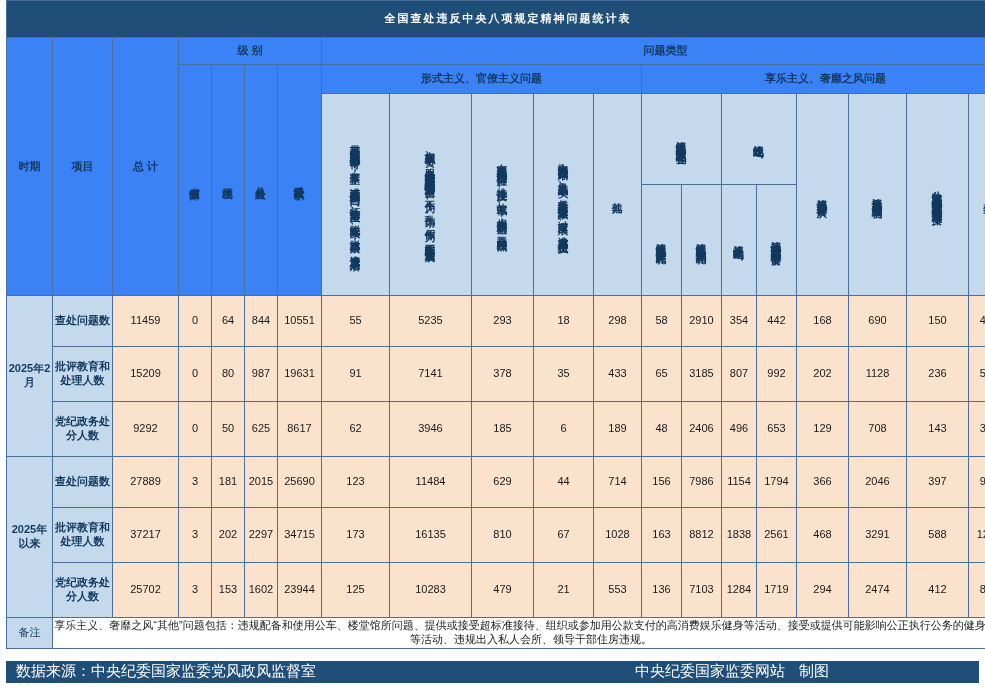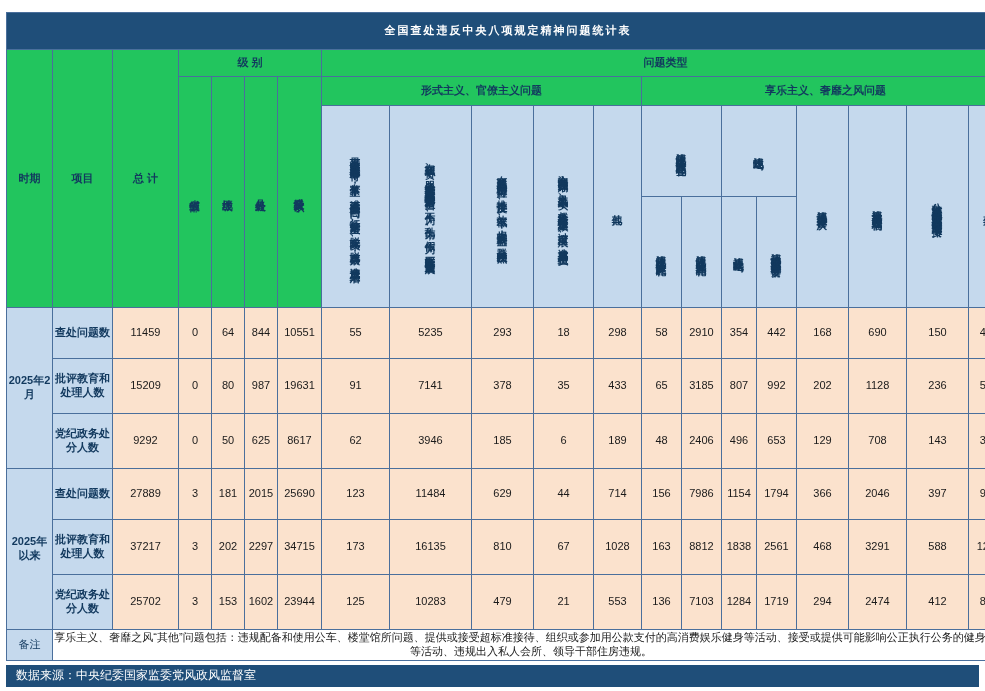--- a/index.html
+++ b/index.html
@@ -6,21 +6,21 @@
   body{
     width:985px;height:691px;
     background:#ffffff;
     font-family:"Liberation Sans","DejaVu Sans",sans-serif;
     color:#1a1a1a;
     -webkit-font-smoothing:antialiased;
   }
   #sheet{
     width:985px;height:691px;
     box-sizing:border-box;
-    padding:12px 6px 0 6px;
+    padding:0 6px 0 6px;
     background:#ffffff;
   }
   table.main{
     width:973px;
     border-collapse:collapse;
     table-layout:fixed;
   }
   table.main td, table.main th{
     border:1px solid #4a6f9c;
     text-align:center;
@@ -34,21 +34,21 @@
     background:#1f4e79;
     color:#ffffff;
     font-size:20px;
     font-weight:bold;
     letter-spacing:2px;
     height:34px;
     border:1px solid #1f4e79;
   }
   
   .hdr{
-    background:#22c55e;
+    background:#3b82f6;
     color:#12395e;
     font-weight:bold;
     font-size:12px;
   }
   .hdr-sub{
     background:#c5d9ed;
     color:#12395e;
     font-weight:bold;
     font-size:11px;
   }
@@ -107,25 +107,25 @@
     background:#ffffff;
     text-align:left;
     font-size:11.5px;
     line-height:1.75;
     padding:4px 8px;
     color:#1a1a1a;
   }
   
   .footer{
     width:973px;
-    margin-top:4px;
+    margin-top:12px;
     height:22px;
     background:#1f4e79;
     color:#ffffff;
-    font-size:12px;
+    font-size:15px;
     display:flex;
     align-items:center;
     box-sizing:border-box;
   }
   .footer .left{padding-left:10px;}
   .footer .right{margin-left:auto;padding-right:150px;}
   .sep{display:inline-block;width:14px;}
 </style>
 </head>
 <body>
@@ -413,15 +413,16 @@
 
     <tr>
       <td class="note-lbl">备注</td>
       <td class="note-body" colspan="19">享乐主义、奢靡之风“其他”问题包括：违规配备和使用公车、楼堂馆所问题、提供或接受超标准接待、组织或参加用公款支付的高消费娱乐健身等活动、接受或提供可能影响公正执行公务的健身娱乐等活动、违规出入私人会所、领导干部住房违规。</td>
     </tr>
   </tbody>
     </table>
 
   <div class="footer">
     <span class="left"><span>数据来源：</span><span>中央纪委国家监委党风政风监督室</span></span>
+    <span class="right"><span>中央纪委国家监委网站</span><span class="sep"></span><span>制图</span></span>
   </div>
 
 </div>
 
 </body></html>

